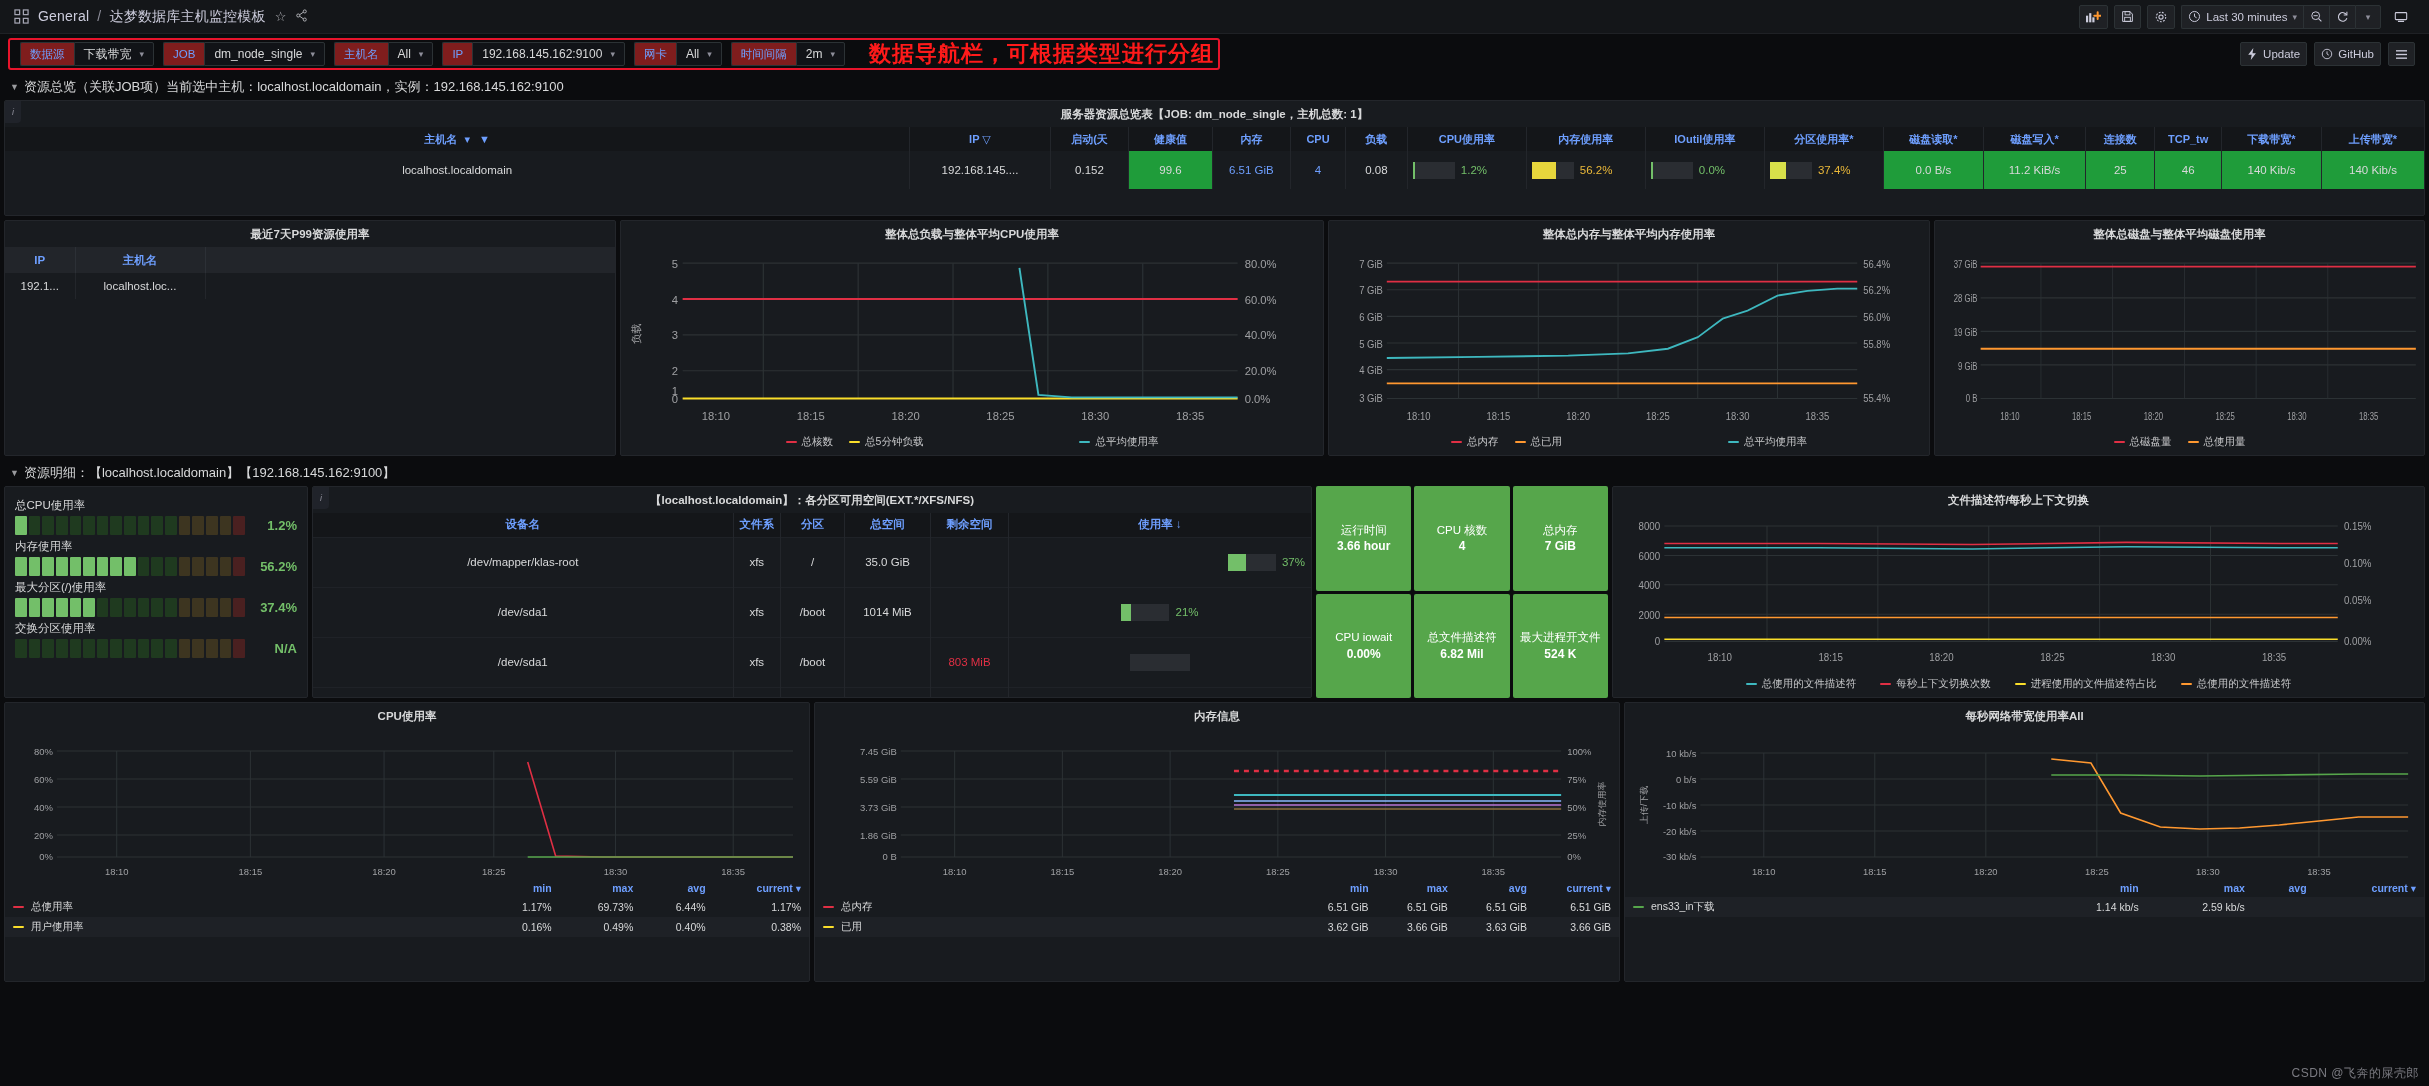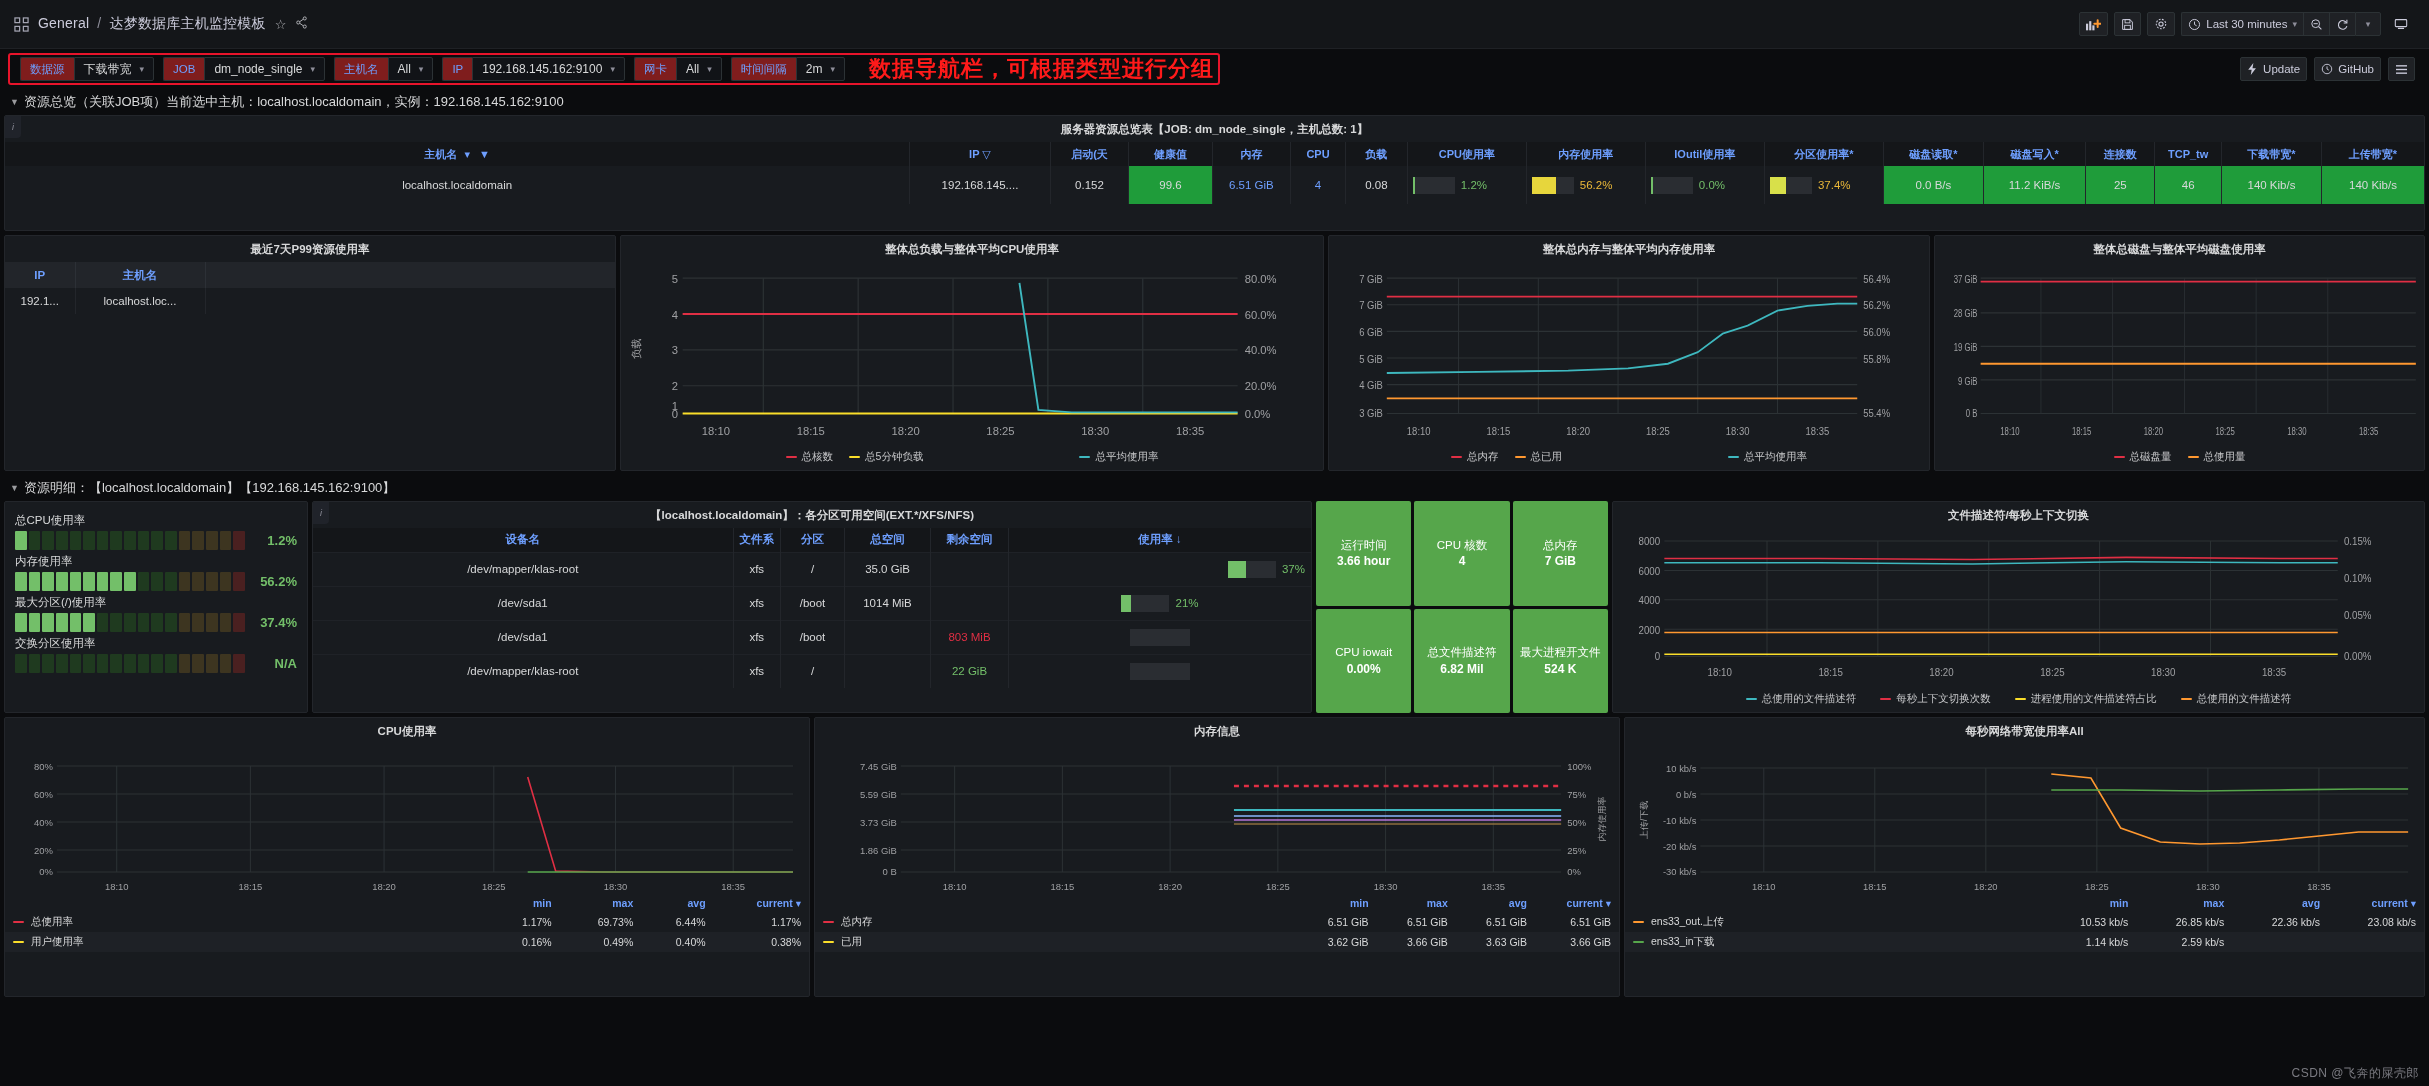--- a/index.html
+++ b/index.html
@@ -7,21 +7,21 @@
     width: 2429px; height: 1086px;
     background: #0b0c0e;
     font-family: "Liberation Sans", "DejaVu Sans", sans-serif;
     color: #d8d9da;
     overflow: hidden;
   }
   .app { width: 2429px; height: 1086px; position: relative; display: flex; flex-direction: column; }
 
   
   .topnav {
-    height: 49px; min-height: 34px;
+    height: 34px; min-height: 34px;
     background: #141619;
     display: flex; align-items: center;
     padding: 0 14px;
     border-bottom: 1px solid #1f2125;
   }
   .brand-icon { width: 15px; height: 15px; margin-right: 9px; opacity: .8; }
   .crumb { font-size: 14px; color: #ccccdc; letter-spacing: .2px; }
   .crumb .sep { color: #8e8e9a; margin: 0 4px; }
   .crumb-icon { margin-left: 9px; color: #b0b1b6; font-size: 13px; cursor: pointer; }
   .topnav-right { margin-left: auto; display: flex; align-items: center; gap: 6px; }
@@ -140,21 +140,21 @@
   .bg-cell { flex: 1; height: 19px; border-radius: 1px; }
   .bg-val { font-size: 13px; font-weight: 600; min-width: 42px; text-align: right; }
 
   
   .dtable { width: 100%; border-collapse: collapse; font-size: 11.5px; }
   .dtable th {
     background: #141619; color: #6e9fff; font-weight: 600; height: 24px;
     padding: 0 6px; border-right: 1px solid #23262b; text-align: center; white-space: nowrap;
   }
   .dtable td {
-    height: 30px; padding: 8px 6px; text-align: center; color: #d8d9da;
+    height: 30px; padding: 16px 6px; text-align: center; color: #d8d9da;
     border-right: 1px solid #23262b; border-top: 1px solid #1f2227; white-space: nowrap;
   }
 
   
   .statgrid { display: grid; grid-template-columns: 1fr 1fr 1fr; grid-template-rows: 1fr 1fr; gap: 3px; }
   .stat {
     background: #56a64b; border-radius: 2px;
     display: flex; flex-direction: column; align-items: center; justify-content: center;
     color: #fff; text-align: center; padding: 4px;
   }
@@ -1089,30 +1089,20 @@
         <thead>
             <tr>
           <th style="text-align:left;width:52%;"></th>
           <th>min</th>
           <th>max</th>
           <th>avg</th>
           <th><span>current</span> ▾</th>
         </tr>
           </thead>
         <tbody>
-          <tr>
-            <td class="nm">
-                <i class="swatch" style="background:#ff9830"></i>
-                <span>ens33_out.上传</span>
-              </td>
-            <td>10.53 kb/s</td>
-            <td>26.85 kb/s</td>
-            <td>22.36 kb/s</td>
-            <td>23.08 kb/s</td>
-          </tr>
           <tr class="alt">
             <td class="nm">
                 <i class="swatch" style="background:#56a64b"></i>
                 <span>ens33_in下载</span>
               </td>
             <td>1.14 kb/s</td>
             <td>2.59 kb/s</td>
             <td></td>
             <td></td>
           </tr>

